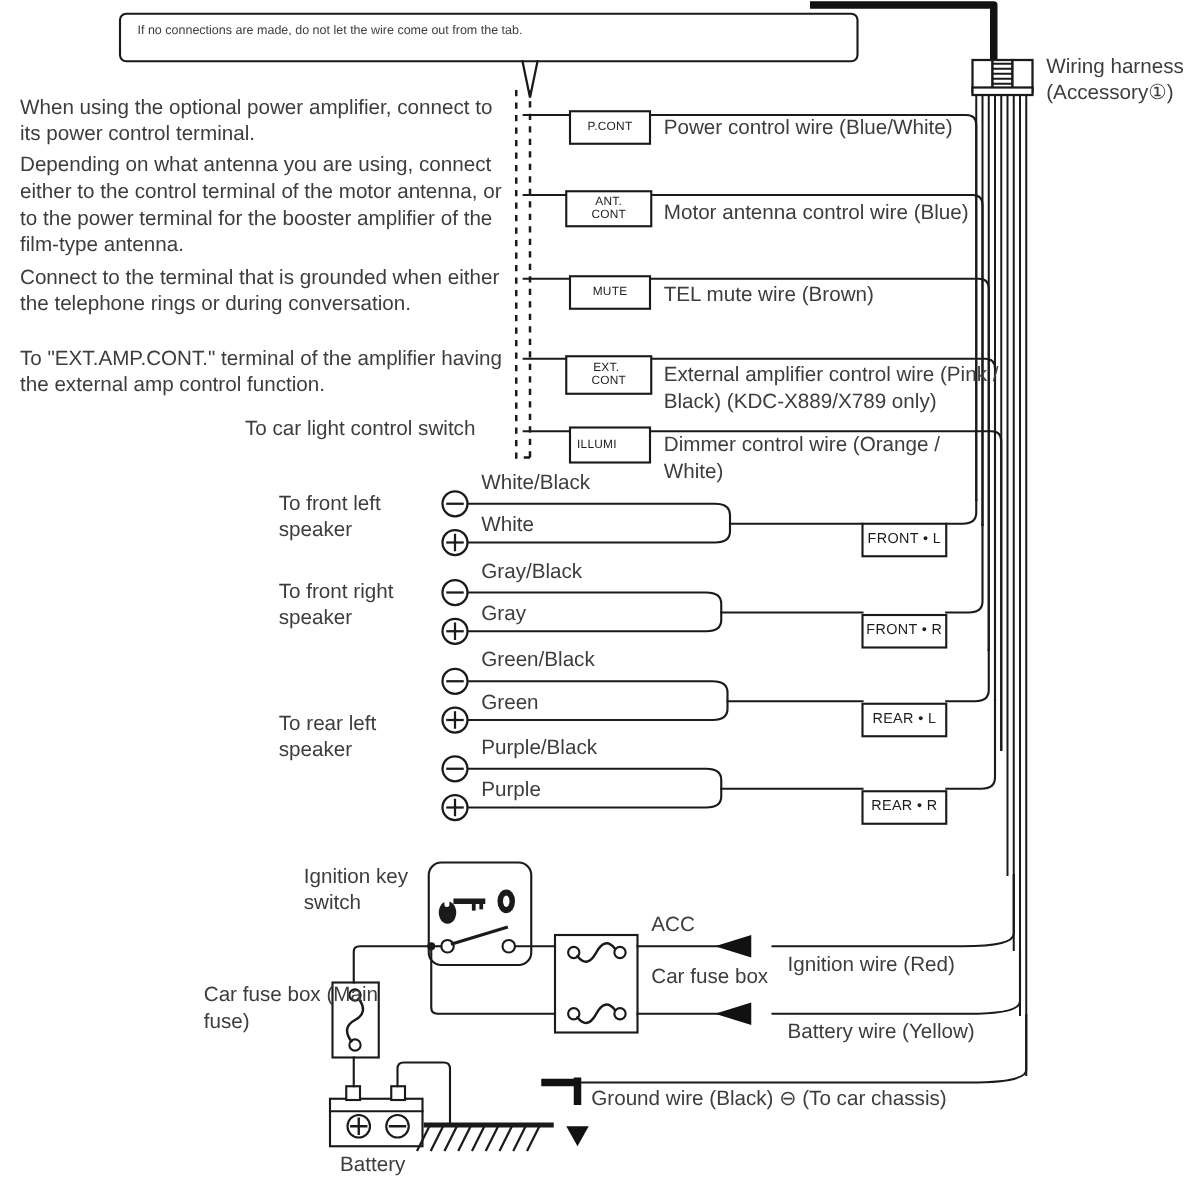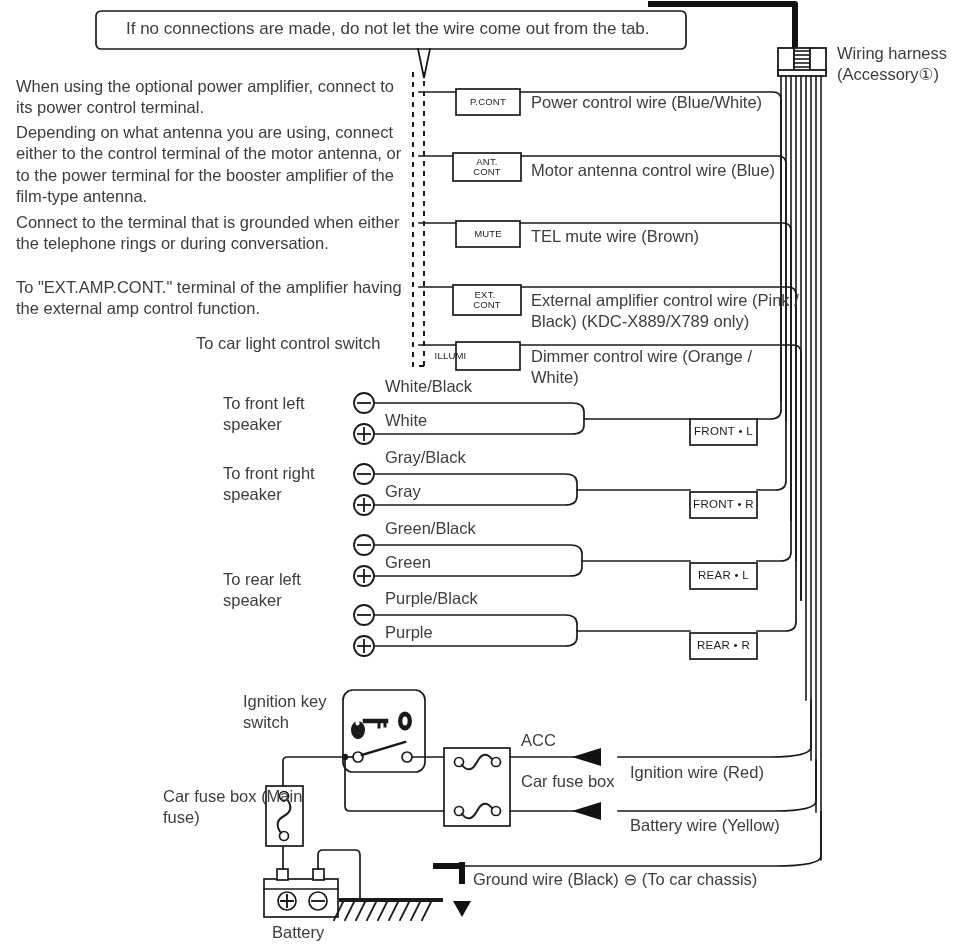--- a/index.html
+++ b/index.html
@@ -10,21 +10,21 @@
   #page{
     position:relative;
     width:960px;
     height:950px;
     overflow:hidden;
     background:#fff;
   }
   #page svg{position:absolute;left:0;top:0;}
   .txt{position:absolute;color:#3d3d3d;line-height:1.30;white-space:pre;}
   .t16{font-size:16.5px;}
-  .t15{font-size:17px;margin-left:16px;}
+  .t15{font-size:10px;}
   .tbox{font-size:9.5px;letter-spacing:.2px;color:#1d1d1d;text-align:center;line-height:1.05;}
   .conn{font-size:11.5px;letter-spacing:.3px;color:#1d1d1d;text-align:center;}
   .blk{white-space:normal;}
 </style>
 </head>
 <body>
 
 <div id="page">
 
   <svg width="960" height="950" viewBox="0 0 960 950">
@@ -253,21 +253,21 @@
 
   <div class="txt t16" style="left:837px;top:43px;">Wiring harness</div>
   <div class="txt t16" style="left:837px;top:64px;">(Accessory①)</div>
 
   <div class="txt tbox" style="left:456px;top:97px;width:64px;">P.CONT</div>
   <div class="txt tbox" style="left:453px;top:157px;width:68px;">ANT.</div>
   <div class="txt tbox" style="left:453px;top:167px;width:68px;">CONT</div>
   <div class="txt tbox" style="left:456px;top:229px;width:64px;">MUTE</div>
   <div class="txt tbox" style="left:453px;top:290px;width:64px;">EXT.</div>
   <div class="txt tbox" style="left:453px;top:300px;width:68px;">CONT</div>
-  <div class="txt tbox" style="left:429px;top:351px;width:43px;">ILLUMI</div>
+  <div class="txt tbox" style="left:456px;top:351px;width:43px;">ILLUMI</div>
 
   <div class="txt t16 blk" style="left:531px;top:92px;width:260px;">Power control wire (Blue/White)</div>
   <div class="txt t16 blk" style="left:531px;top:160px;width:250px;">Motor antenna control wire
 (Blue)</div>
   <div class="txt t16 blk" style="left:531px;top:226px;width:250px;">TEL mute wire (Brown)</div>
   <div class="txt t16 blk" style="left:531px;top:290px;width:280px;">External amplifier control wire
 (Pink / Black) (KDC-X889/X789 only)</div>
   <div class="txt t16 blk" style="left:531px;top:346px;width:250px;">Dimmer control wire (Orange
 / White)</div>
 

